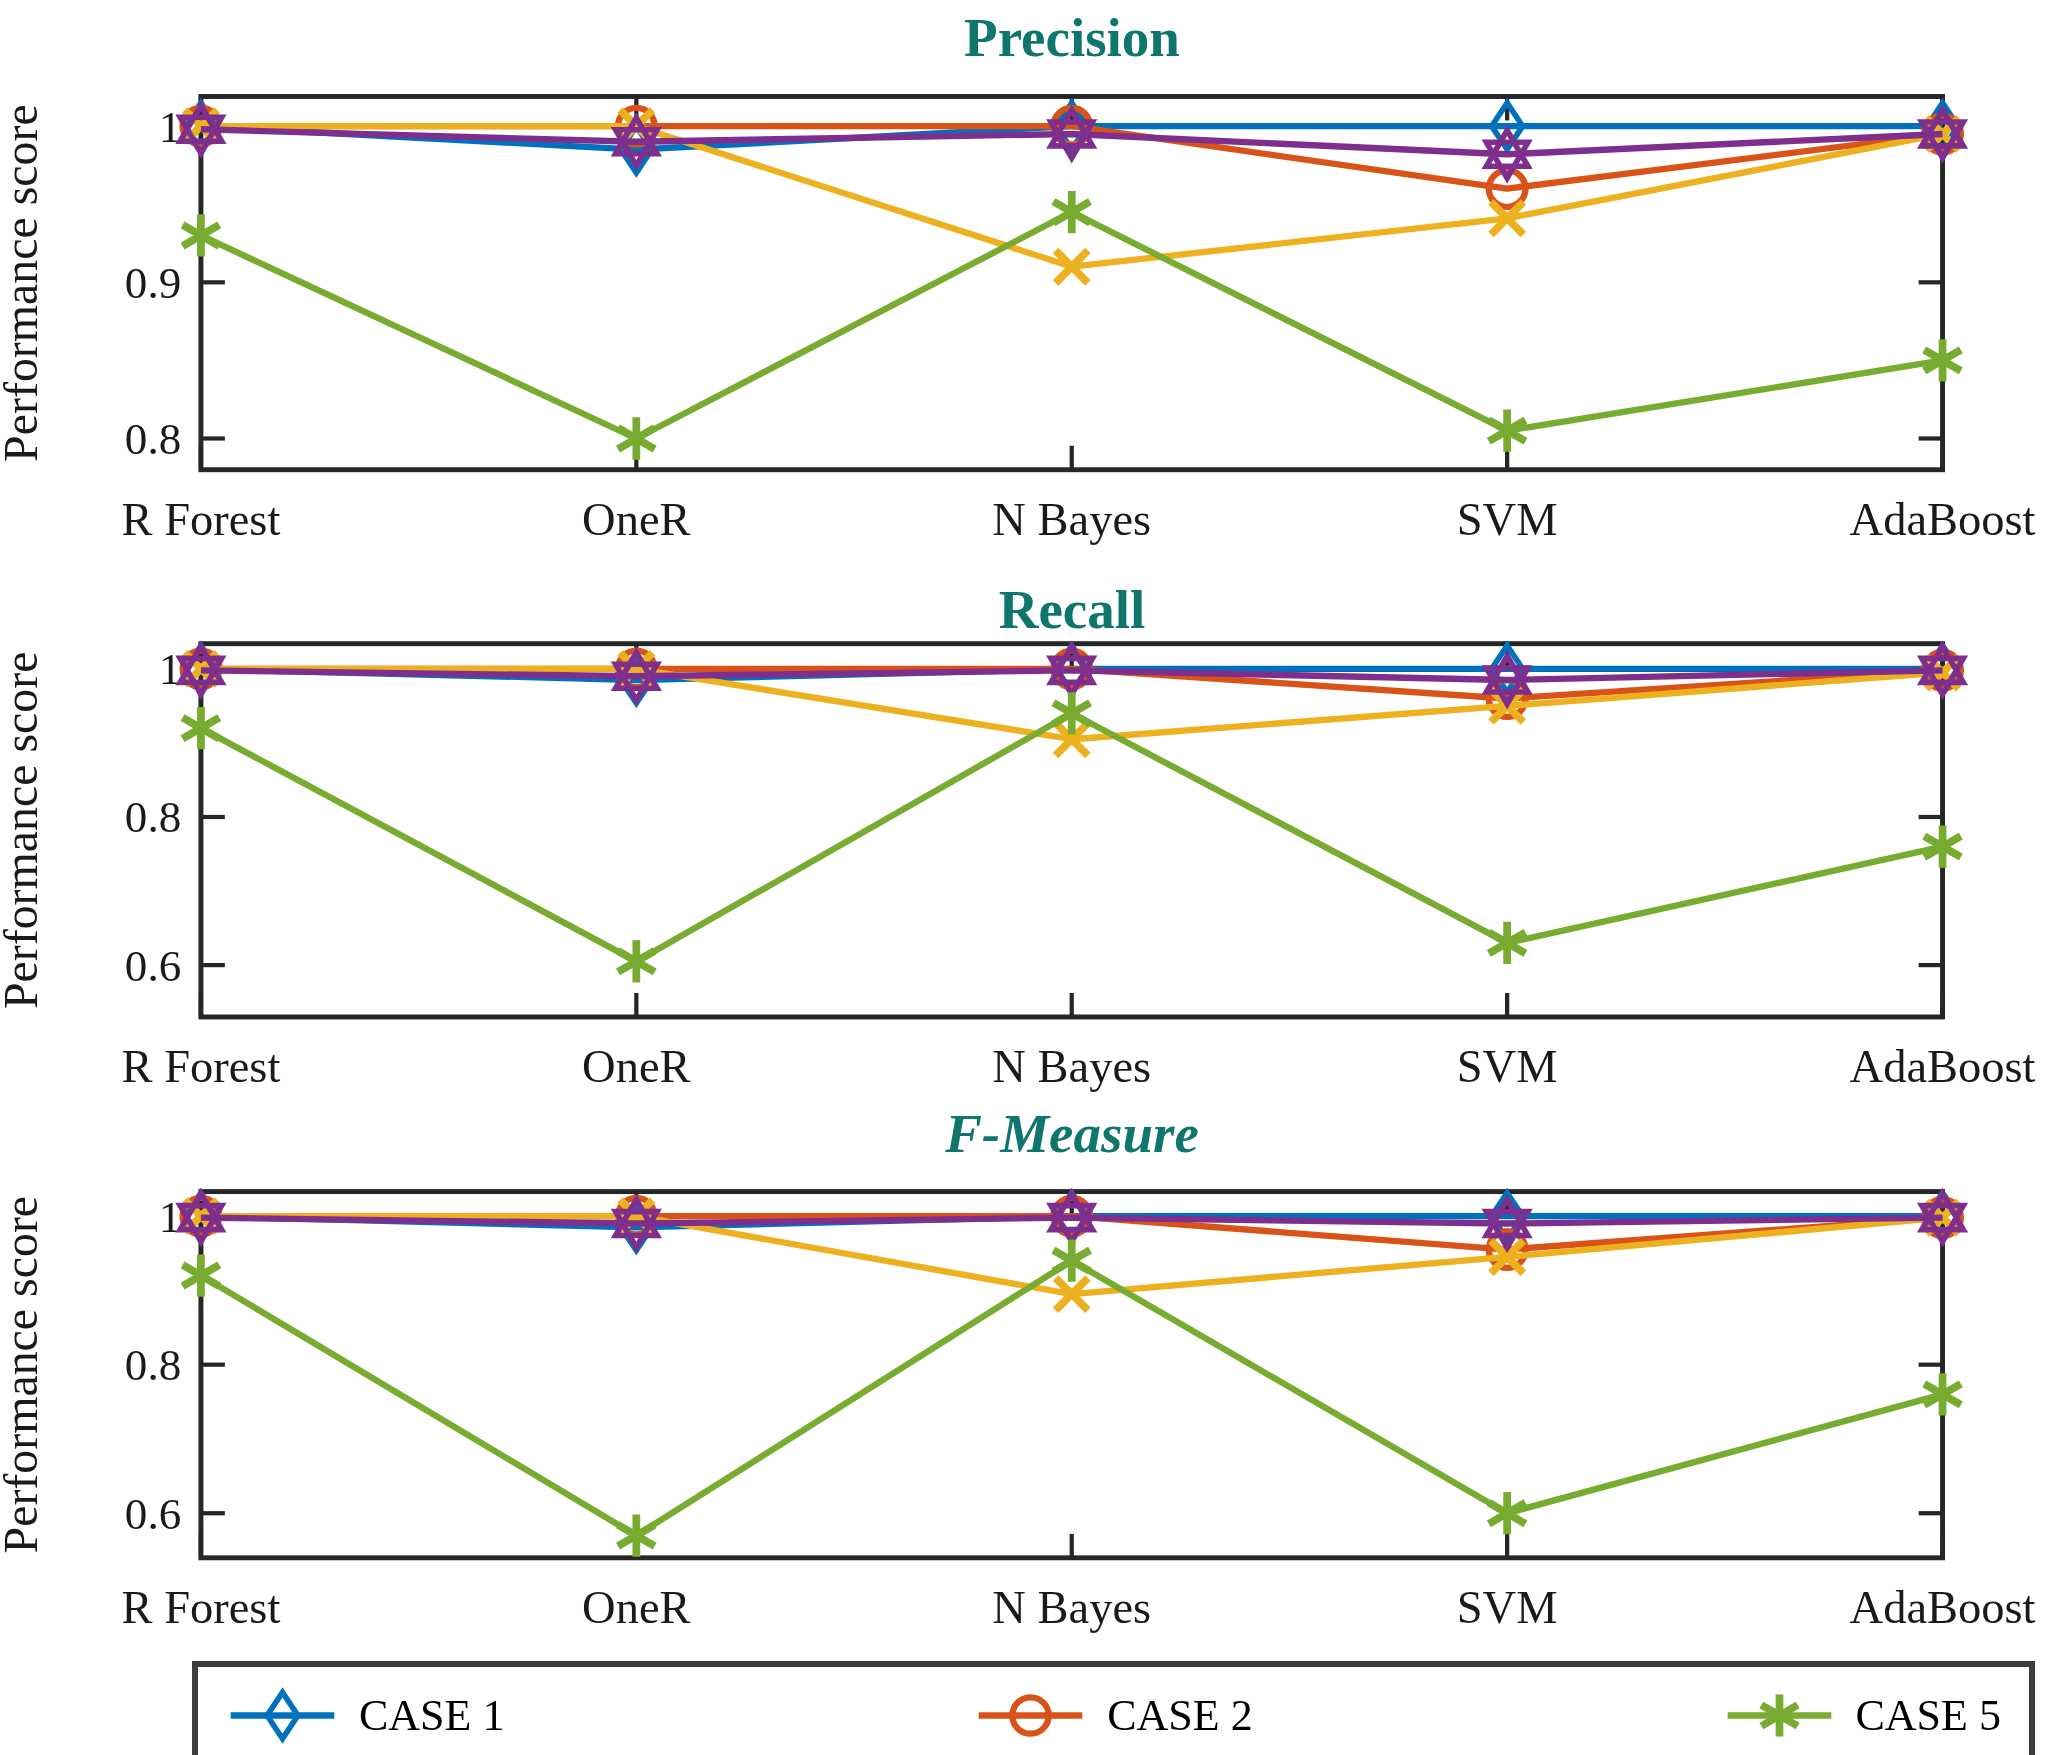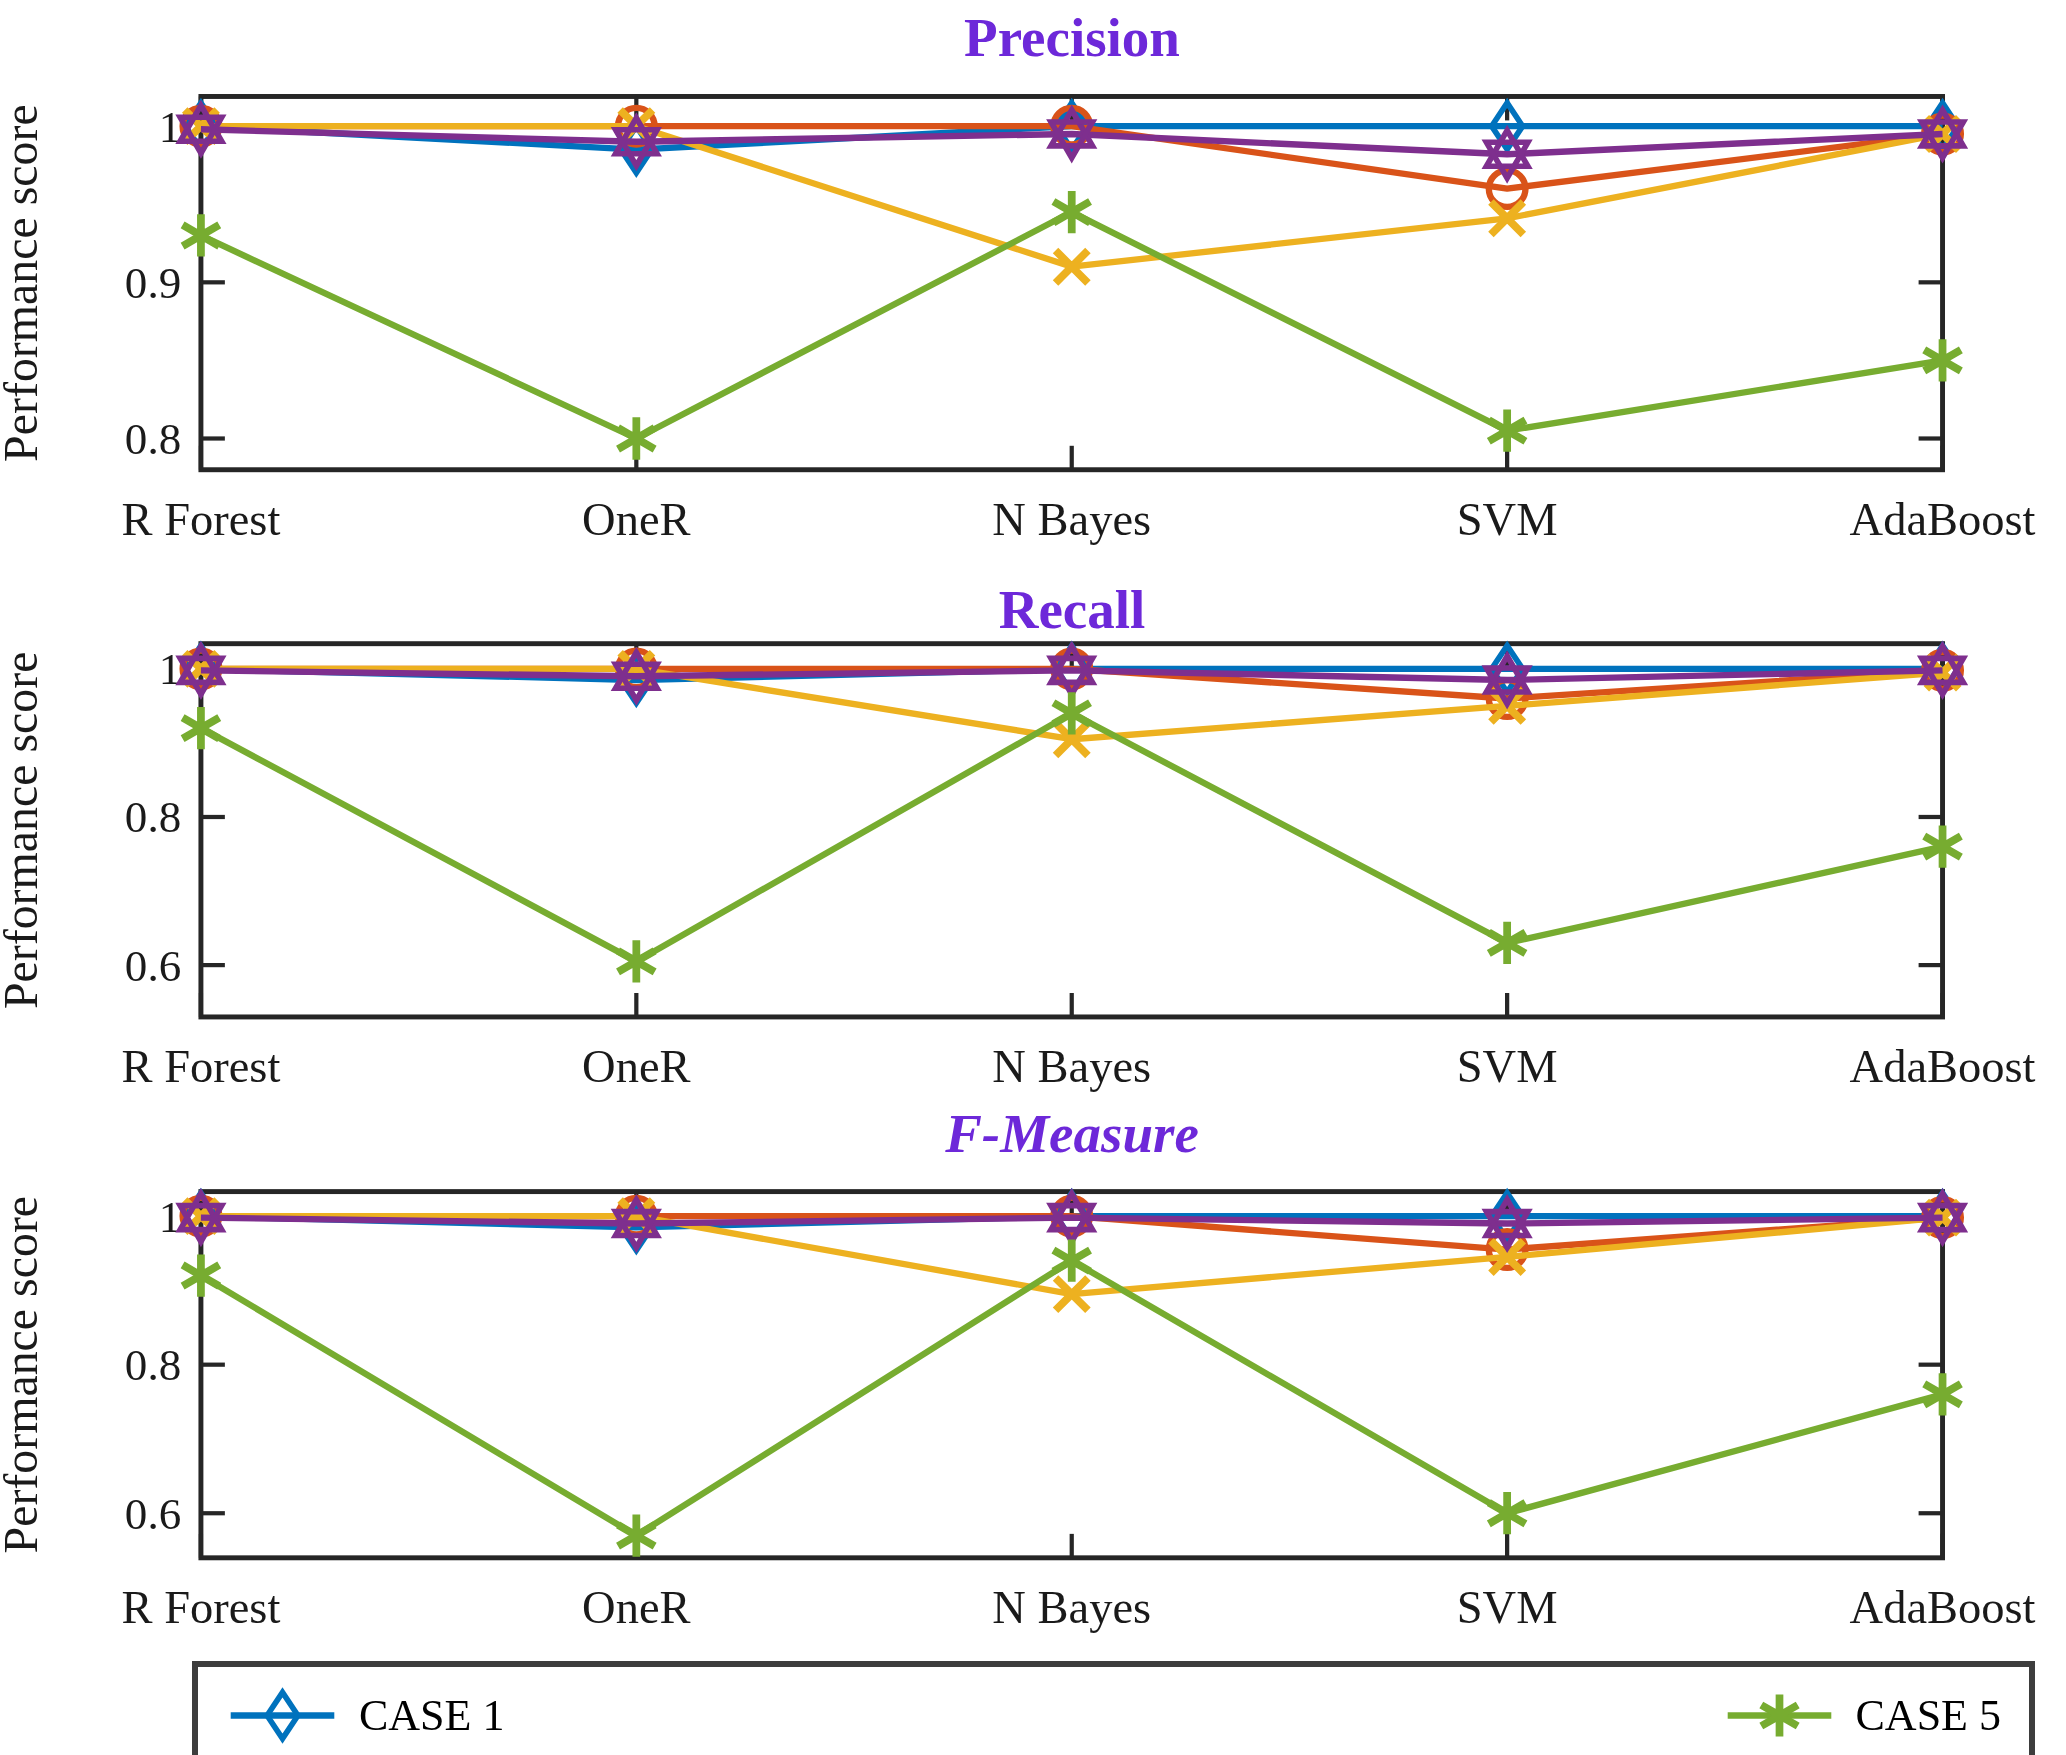--- a/index.html
+++ b/index.html
@@ -1,19 +1,19 @@
 <!DOCTYPE html>
 <html style="font-size:11.3px"><head>
 <meta charset="utf-8">
 <style>
   html,body{margin:0;padding:0;background:#ffffff;}
   body{width:2066px;height:1755px;position:relative;font-family:"Liberation Serif","DejaVu Serif",serif;color:#1a1a1a;}
   .figure{position:absolute;left:0;top:0;width:2066px;height:1755px;}
   #chart-svg{position:absolute;left:0;top:0;}
-  .plot-title{position:absolute;left:201px;width:1742px;text-align:center;font-size:55px;font-weight:bold;color:#6d28d9;}
+  .plot-title{position:absolute;left:201px;width:1742px;text-align:center;font-size:55px;font-weight:bold;color:#0f766e;}
   .tick-label{font-size:64px;fill:#1a1a1a;}
   .cat-label{font-size:66px;fill:#1a1a1a;}
   .y-axis-label{font-size:68px;fill:#1a1a1a;}
   .legend-box{position:absolute;left:192px;top:1661px;width:1775px;height:70px;
     border:6.3px solid #3d3d3d;background:#ffffff;display:flex;align-items:center;
     justify-content:space-between;padding:13px 28px;box-sizing:content-box;gap:44px;}
   .legend-item{display:flex;align-items:center;gap:20px;}
   .legend-label{font-size:44px;color:#000;white-space:nowrap;}
   .legend-marker svg{display:block;}
 </style>
@@ -412,20 +412,31 @@
             <g>
               <path stroke="#0072BD" fill="none" stroke-width="8" stroke-linecap="butt" d="M 80 12 L 102 45 L 80 78 L 58 45 Z"></path>
             </g>
           </svg>
         </span>
       <span class="legend-label">CASE 1</span>
     </div>
     <div class="legend-item">
       <span class="legend-marker">
           <svg width="113" height="63" viewBox="0 0 160 90">
+            <line x1="6" y1="45" x2="154" y2="45" stroke="#D95319" stroke-width="9"></line>
+            <g>
+              <circle stroke="#D95319" fill="none" stroke-width="9" stroke-linecap="butt" cx="80" cy="45" r="26"></circle>
+            </g>
+          </svg>
+        </span>
+      <span class="legend-label">CASE 2</span>
+    </div>
+    <div class="legend-item">
+      <span class="legend-marker">
+          <svg width="113" height="63" viewBox="0 0 160 90">
             <line x1="6" y1="45" x2="154" y2="45" stroke="#77AC30" stroke-width="9"></line>
             <g>
               <path stroke="#77AC30" fill="none" stroke-width="11" stroke-linecap="butt" d="M 80 15 L 80 75 M 54 30 L 106 60 M 54 60 L 106 30"></path>
             </g>
           </svg>
         </span>
       <span class="legend-label">CASE 5</span>
     </div>
   </div>
 </div>

